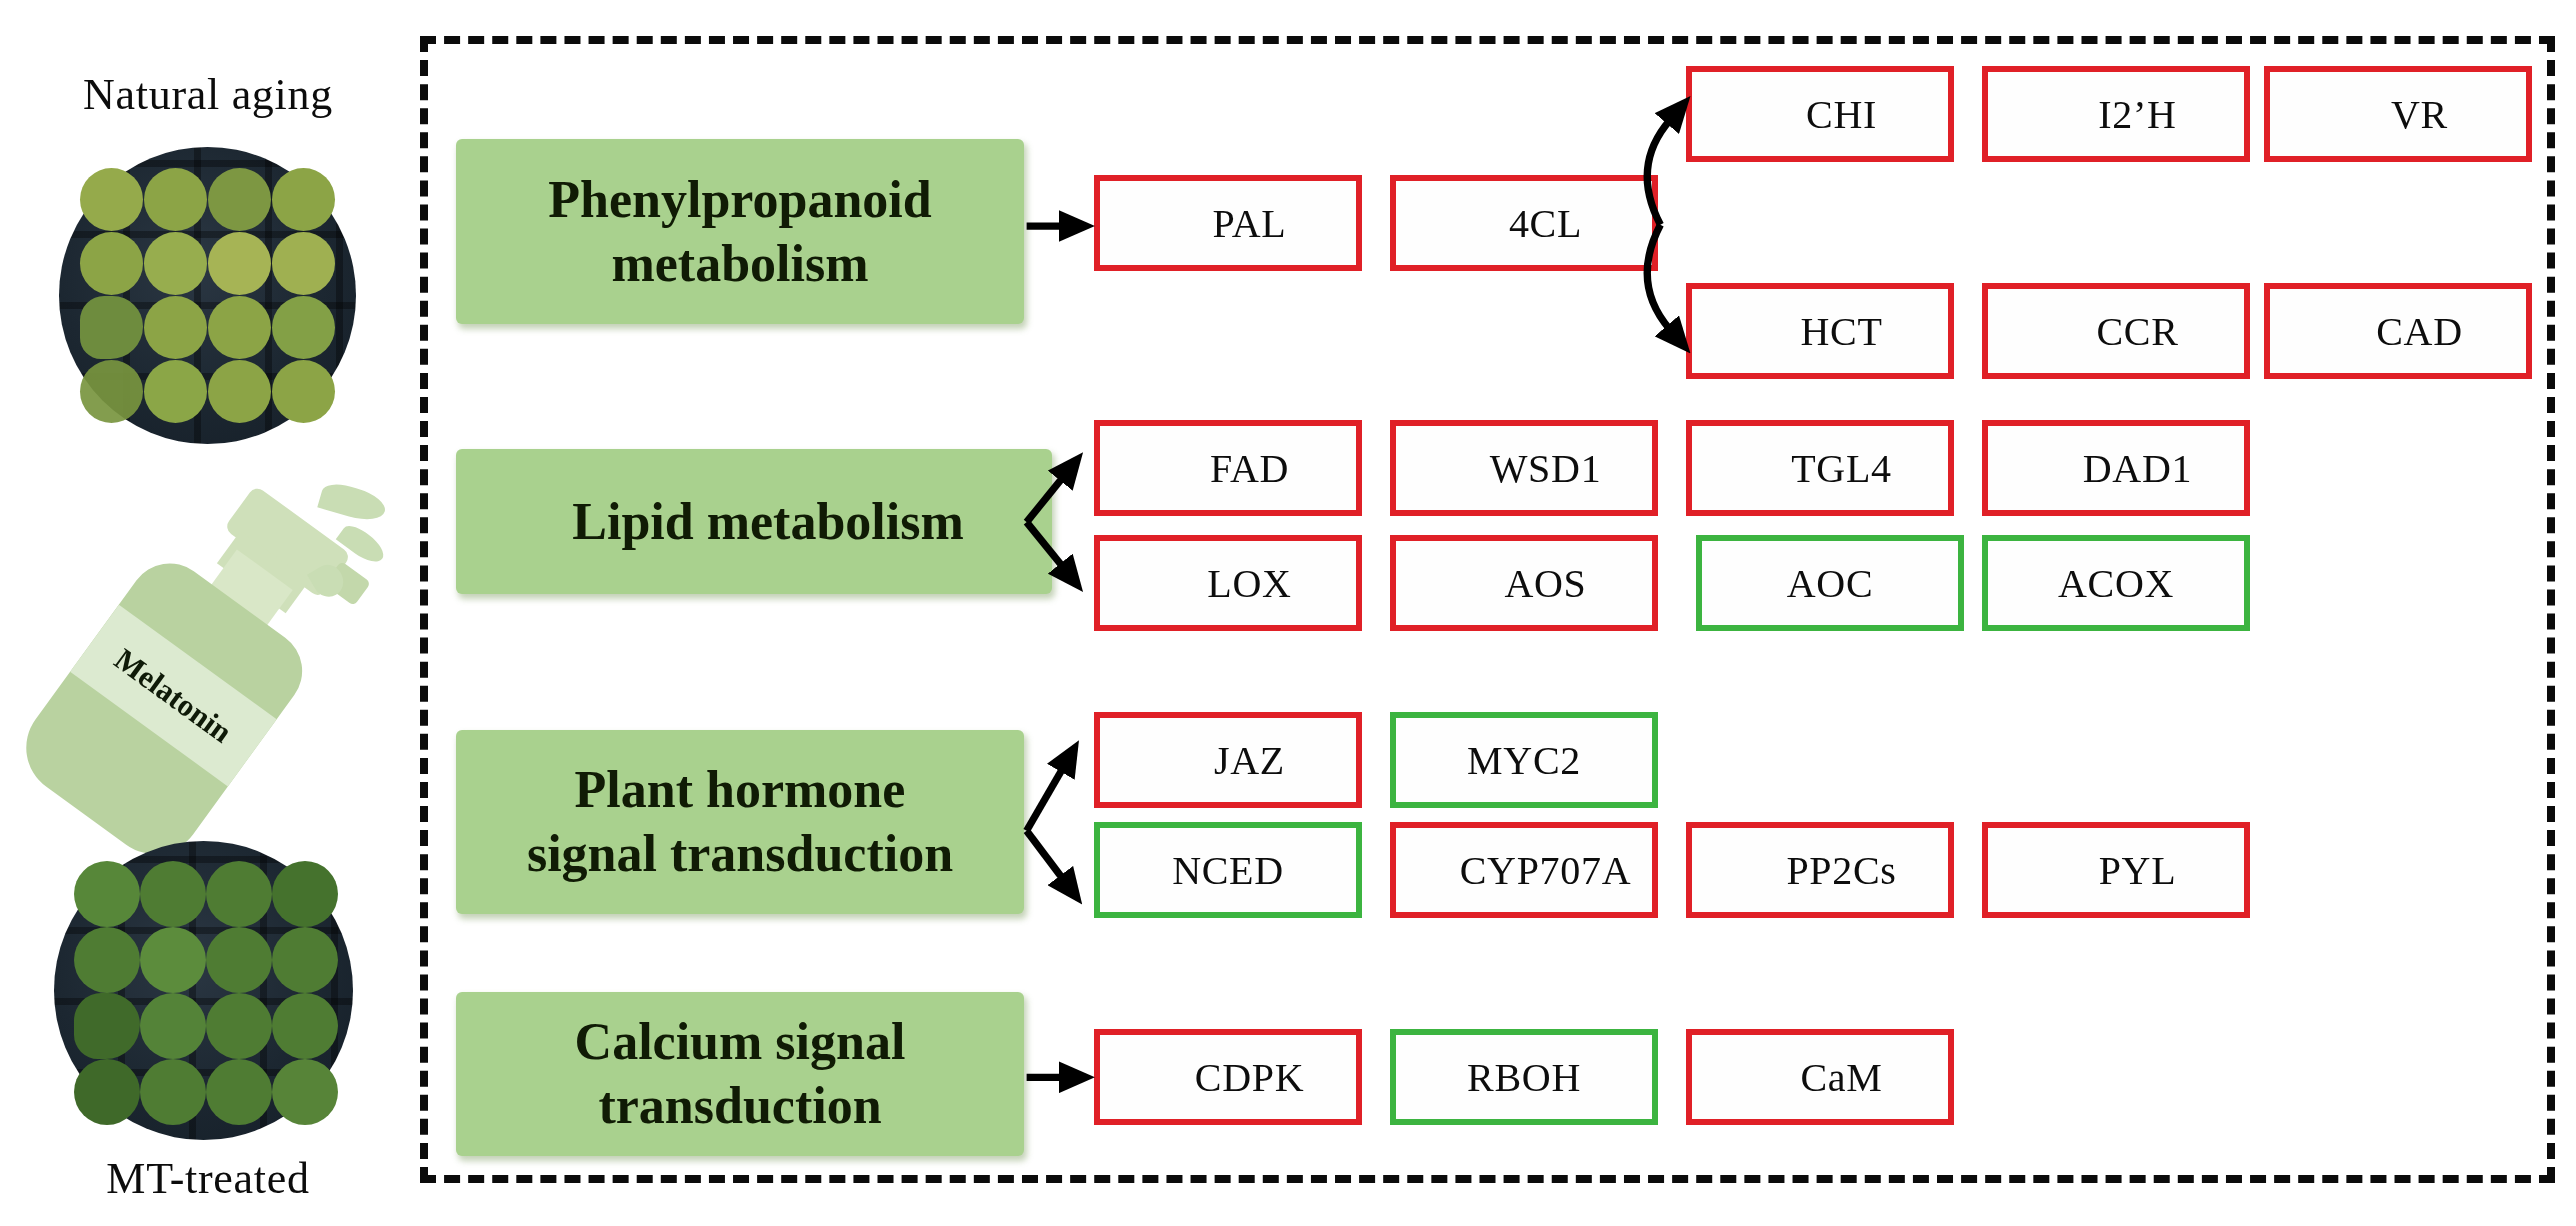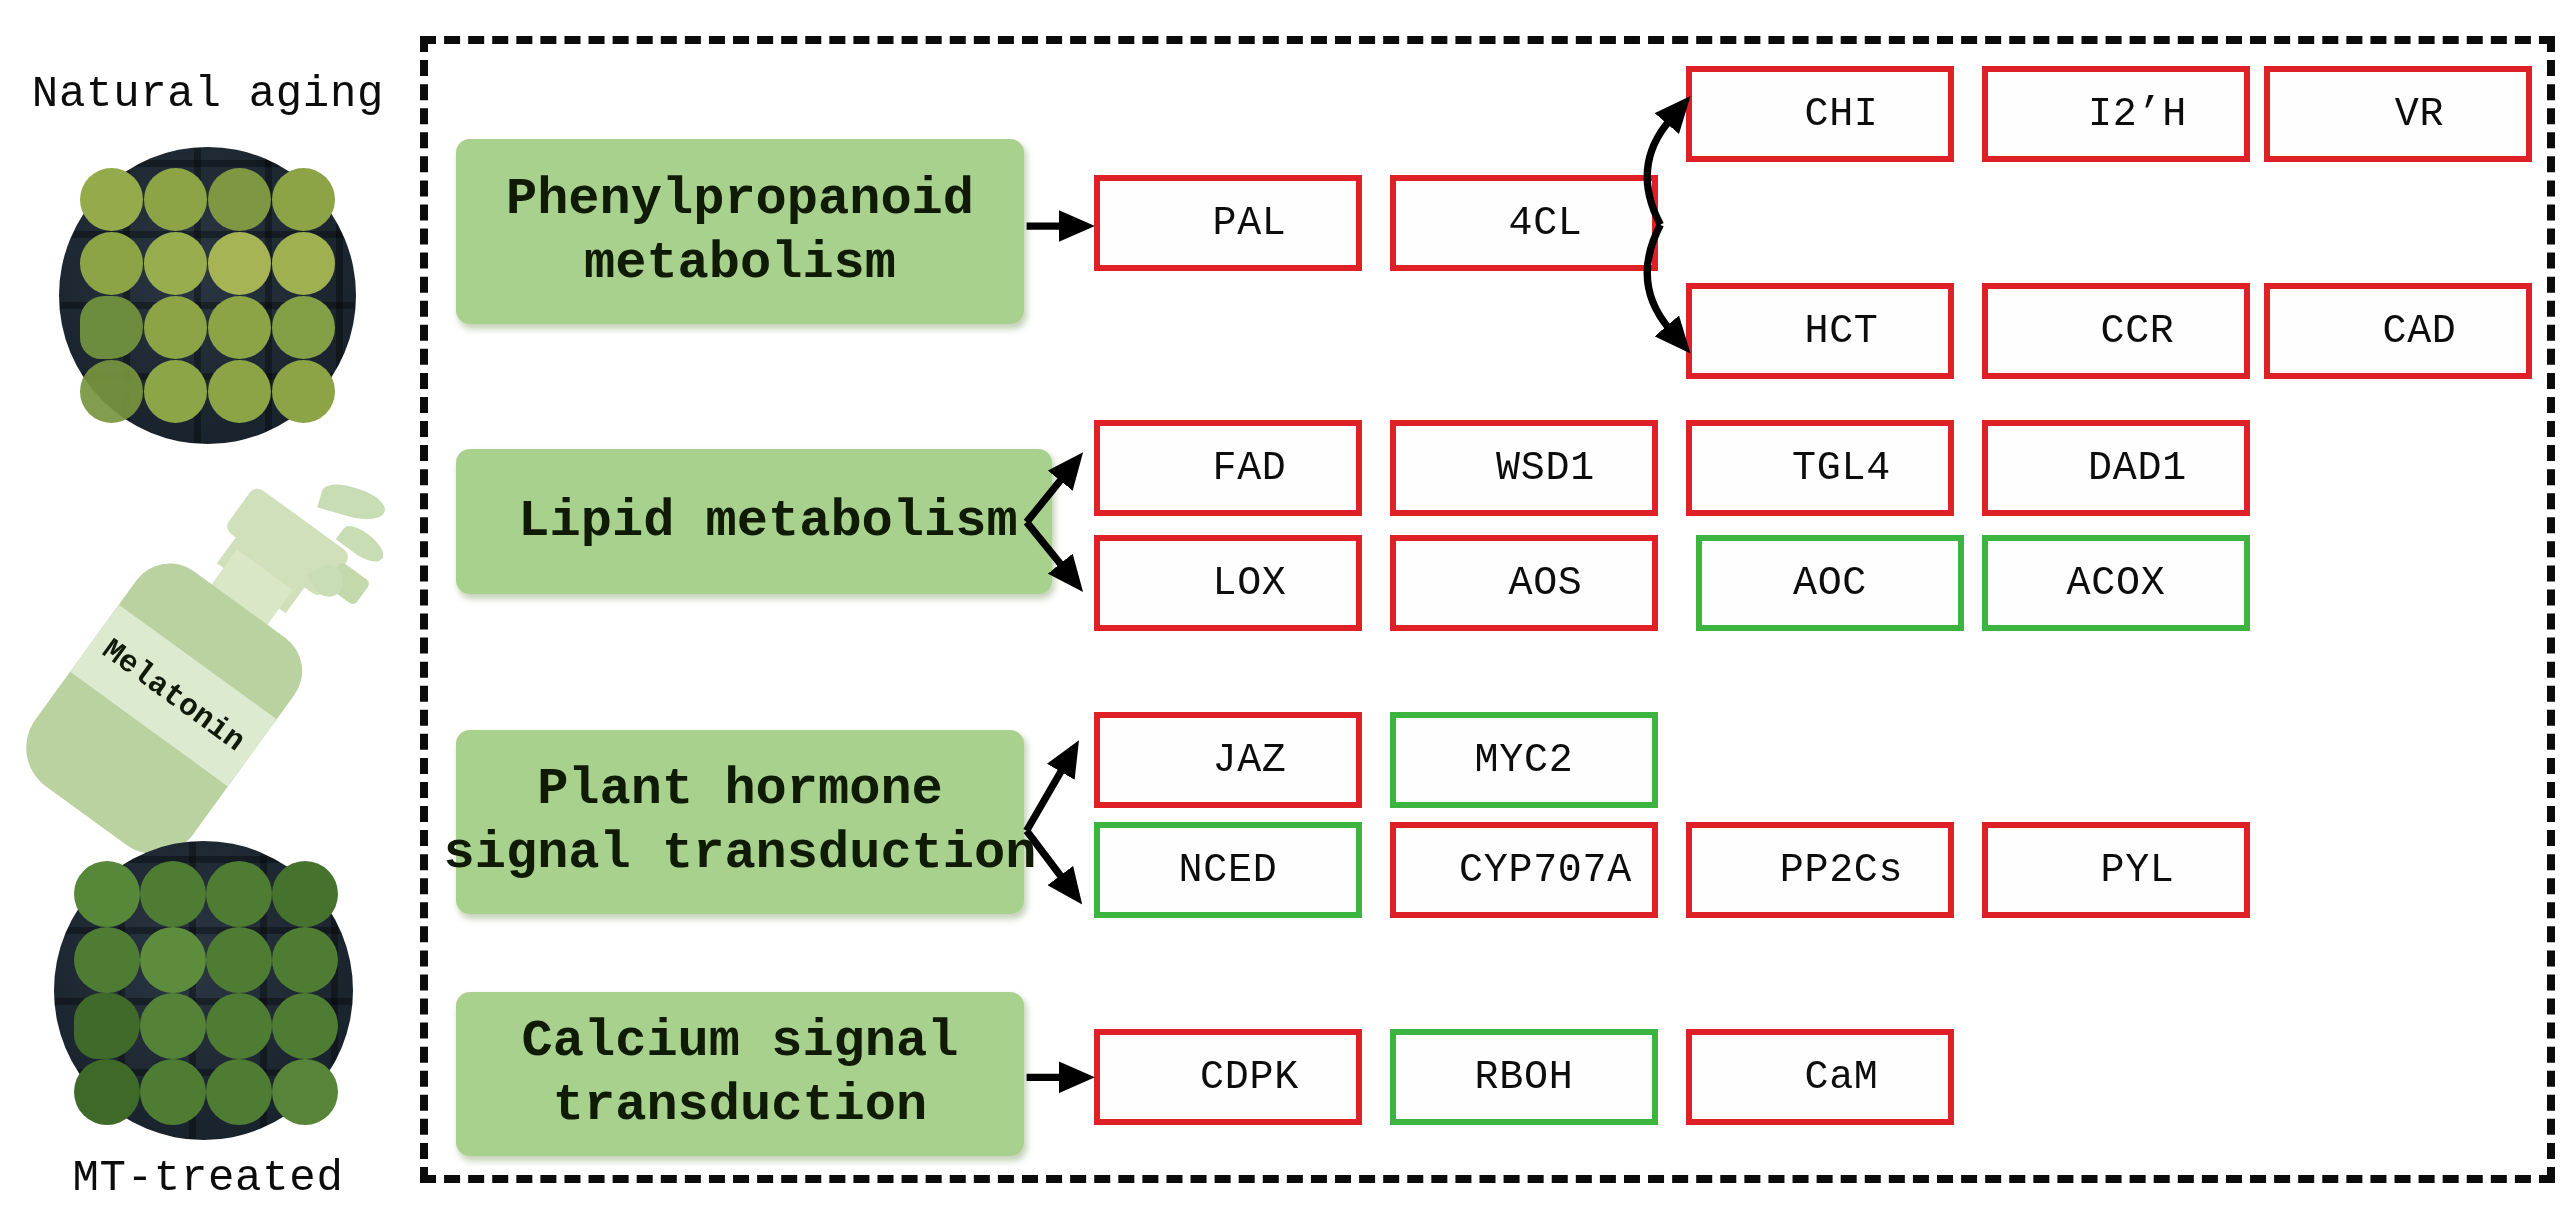--- a/index.html
+++ b/index.html
@@ -1,17 +1,17 @@
 <!DOCTYPE html>
 <html style="--up_border: #e02027; --down_border: #3cb440; --category_fill: #a9d18e; --category_text: #101b05; --dash: #0b0b0b; --arrow: #000000;font-size:10.6px"><head>
 <meta charset="utf-8">
 <style>
   html,body{margin:0;padding:0;background:#ffffff;}
   .stage{position:relative;width:2576px;height:1226px;background:#ffffff;overflow:hidden;
-         font-family:Liberation Mono, monospace;}
+         font-family:Liberation Serif, serif;}
 
   
   .side-label{position:absolute;left:0;width:416px;text-align:center;
               font-size:44px;color:#0c0c0c;letter-spacing:0.7px;}
   .dish{position:absolute;border-radius:50%;display:grid;
         grid-template-columns:repeat(4,1fr);grid-template-rows:repeat(4,1fr);
         padding:20px;box-sizing:border-box;
         background:
           repeating-linear-gradient(90deg,transparent 0 64px,rgba(0,0,0,.35) 64px 71px),
           repeating-linear-gradient(0deg,transparent 0 64px,rgba(0,0,0,.35) 64px 71px),
@@ -54,21 +54,21 @@
   .drop1{left:294px;top:32px;width:66px;height:29px;border-radius:50% 62% 62% 0;transform:rotate(16deg);}
   .drop2{left:312px;top:77px;width:49px;height:22.5px;border-radius:50% 62% 62% 0;transform:rotate(36deg);}
   .drop3{left:286px;top:110px;width:32px;height:30px;border-radius:55% 60% 60% 0;transform:rotate(60deg);}
 
   
   .frame{position:absolute;left:420px;top:36px;width:2135px;height:1147px;
          border:8px dashed var(--dash,#0b0b0b);box-sizing:border-box;}
 
   
   .cat{position:absolute;left:456px;width:568px;background:var(--category_fill,#a9d18e);
-       border-radius:14px;display:flex;flex-direction:column;align-items:center;justify-content:center;
+       border-radius:6px;display:flex;flex-direction:column;align-items:center;justify-content:center;
        box-shadow:2.6px 4.6px 6px rgba(125,155,95,.45);}
   .cat span{font-weight:bold;font-size:52px;line-height:64px;color:var(--category_text,#101b05);
             white-space:nowrap;}
 
   
   .gene{position:absolute;width:268px;height:96px;background:#fefefe;border:6px solid #cc2222;
         box-sizing:border-box;display:flex;align-items:center;justify-content:center;}
   .gene.up{border-color:var(--up_border,#e02027);padding-left:43px;}
   .gene.down{border-color:var(--down_border,#3cb440);}
   .gene span{font-size:40px;color:#0d0d0d;letter-spacing:0.7px;}

